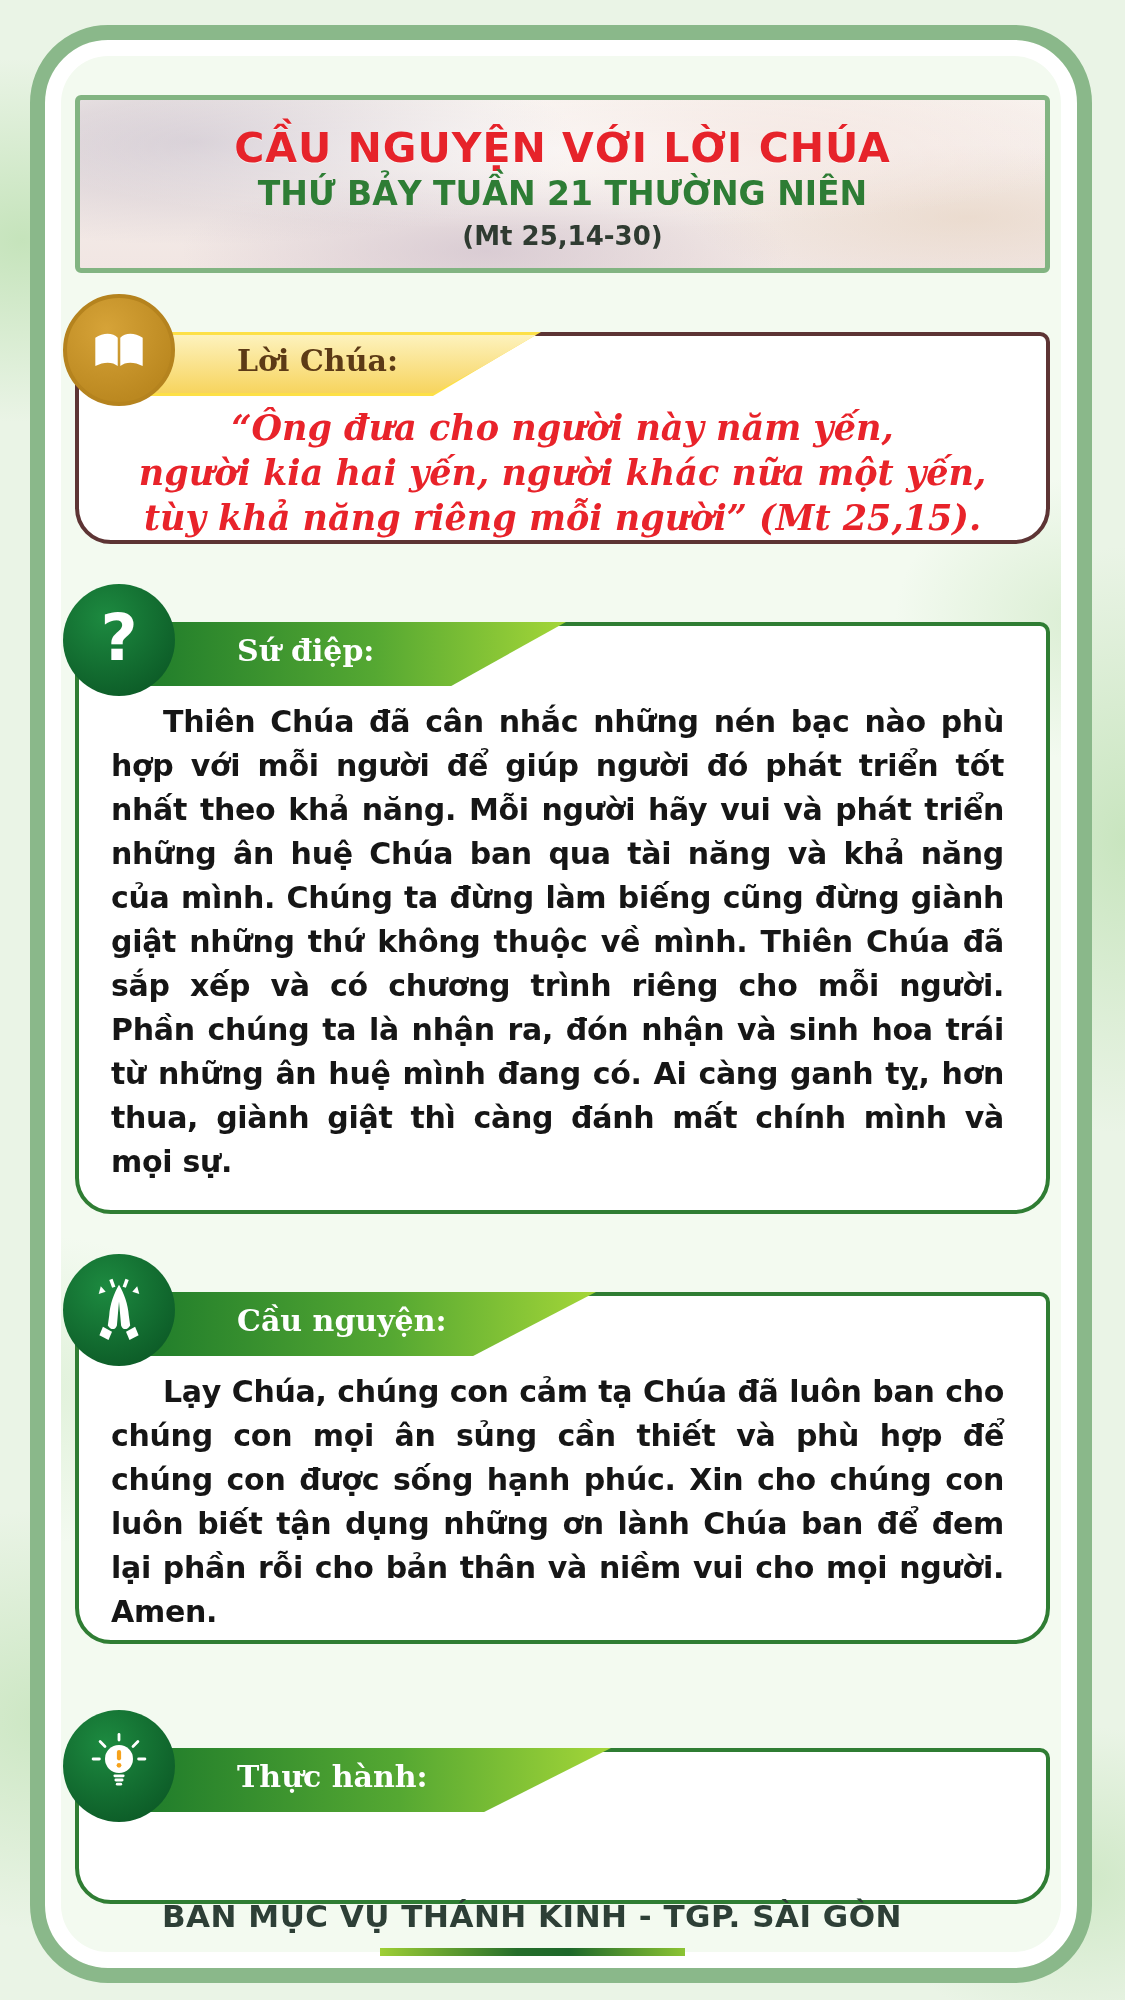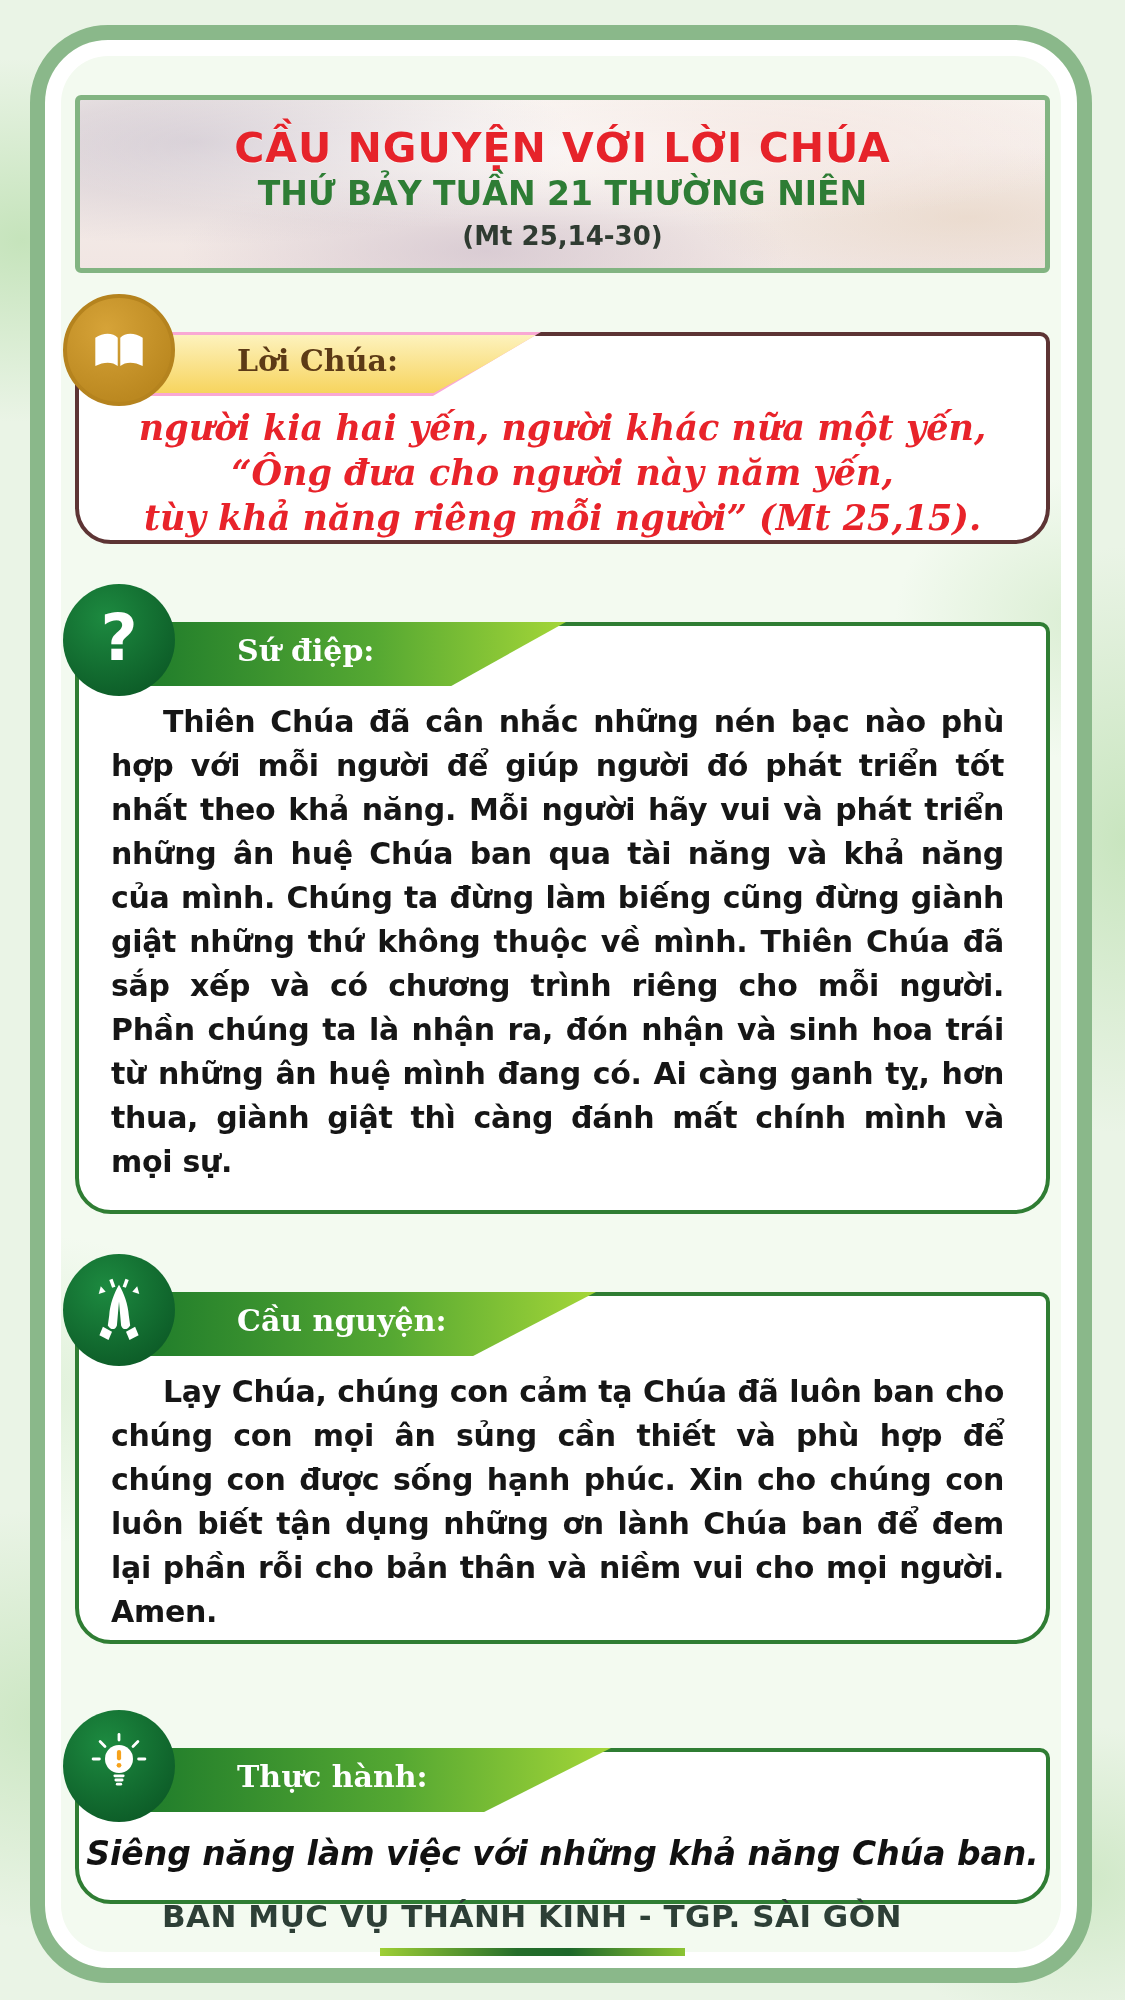--- a/index.html
+++ b/index.html
@@ -55,21 +55,21 @@
   .sec.green { border:4px solid #2f7d33; }
 
   .banner {
     position:absolute; top:-4px; left:62px; height:64px;
     clip-path: polygon(0 0, 100% 0, 73% 100%, 0 100%);
   }
   .banner .lbl {
     font-family:"DejaVu Serif", serif; font-weight:bold;
     font-size:30px; line-height:58px; padding-left:96px; display:block;
   }
-  .banner.gold { width:400px; background:#f9a8d4; }
+  .banner.gold { width:400px; background:#fde047; }
   .banner.gold .inner {
     position:absolute; left:3px; top:3px; right:0; bottom:3px;
     clip-path: polygon(0 0, 100% 0, 73% 100%, 0 100%);
     background:linear-gradient(180deg,#fdf2bd 0%, #f7d45e 100%);
   }
   .banner.gold .lbl { position:relative; color:#5c3a16; }
   .banner.grn { background:linear-gradient(90deg,#1f7c2b 0%, #55a832 55%, #a4d638 100%); }
   .banner.grn .lbl { color:#ffffff; }
 
   .sec-icon {
@@ -123,22 +123,22 @@
     <svg width="64" height="64" viewBox="0 0 100 100">
       <path d="M13 31 C26 22 41 23 48 31 L48 75 C40 68 26 68 13 75 Z" fill="#ffffff"></path>
       <path d="M87 31 C74 22 59 23 52 31 L52 75 C60 68 74 68 87 75 Z" fill="#ffffff"></path>
     </svg>
   </div>
   <div class="banner gold">
     <div class="inner"></div>
     <span class="lbl">Lời Chúa:</span>
   </div>
   <div class="quote">
+    <div>“Ông đưa cho người này năm yến,</div>
     <div>người kia hai yến, người khác nữa một yến,</div>
-    <div>“Ông đưa cho người này năm yến,</div>
     <div>tùy khả năng riêng mỗi người” (Mt 25,15).</div>
   </div>
 </div>
 
 <div class="sec green" style="top:622px; height:592px;">
   <div class="sec-icon grn">
     <span class="qmark">?</span>
   </div>
   <div class="banner grn" style="width:425px;">
     <span class="lbl">Sứ điệp:</span>
@@ -179,19 +179,18 @@
           <line x1="78" y1="40" x2="87" y2="40"></line>
         <line x1="30" y1="22" x2="23" y2="15"></line>
           <line x1="70" y1="22" x2="77" y2="15"></line>
         <line x1="50" y1="13" x2="50" y2="5"></line>
       </g>
     </svg>
   </div>
   <div class="banner grn" style="width:470px;">
     <span class="lbl">Thực hành:</span>
   </div>
-  <div class="practice-text">Siêng năng làm việc với những khả năng Chúa ban.</div>
 </div>
 
 <div class="footer">
   <div class="ft">BAN MỤC VỤ THÁNH KINH - TGP. SÀI GÒN</div>
   <div class="uline"></div>
 </div>
 
 </body></html>

